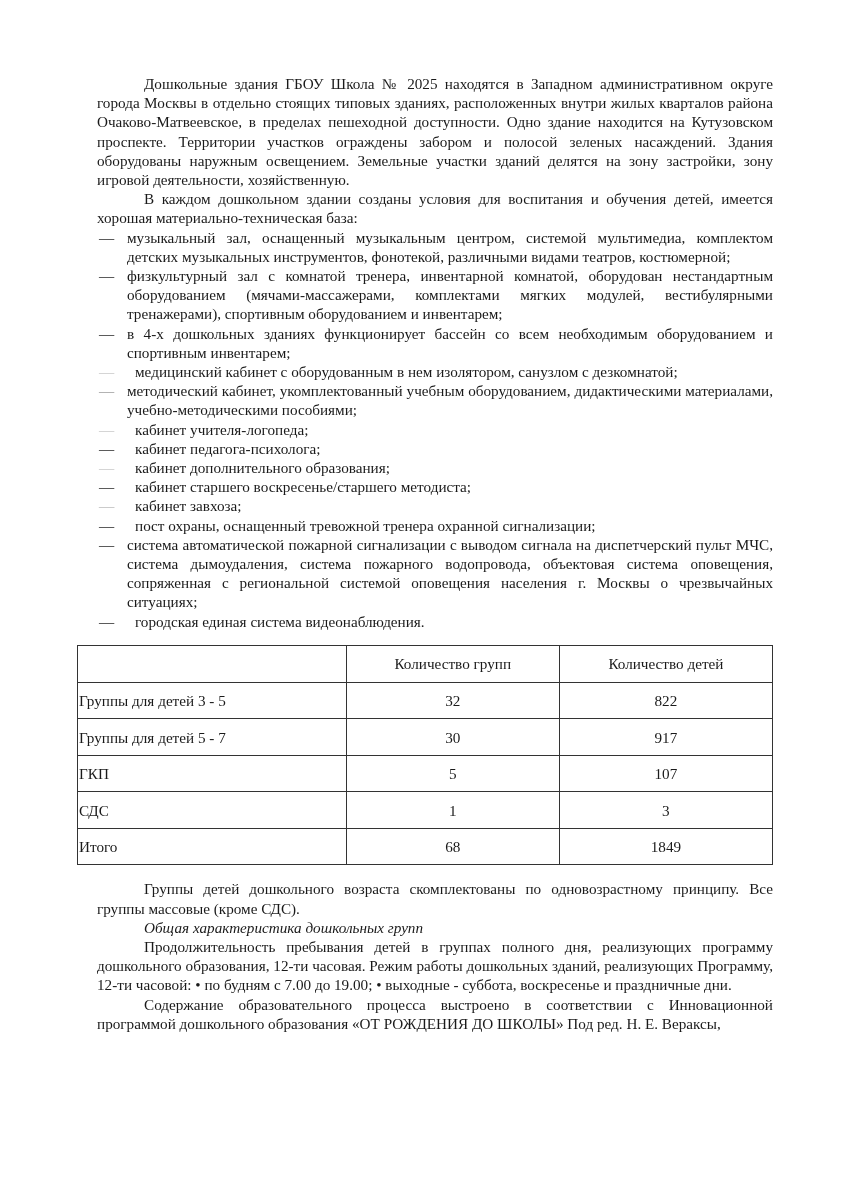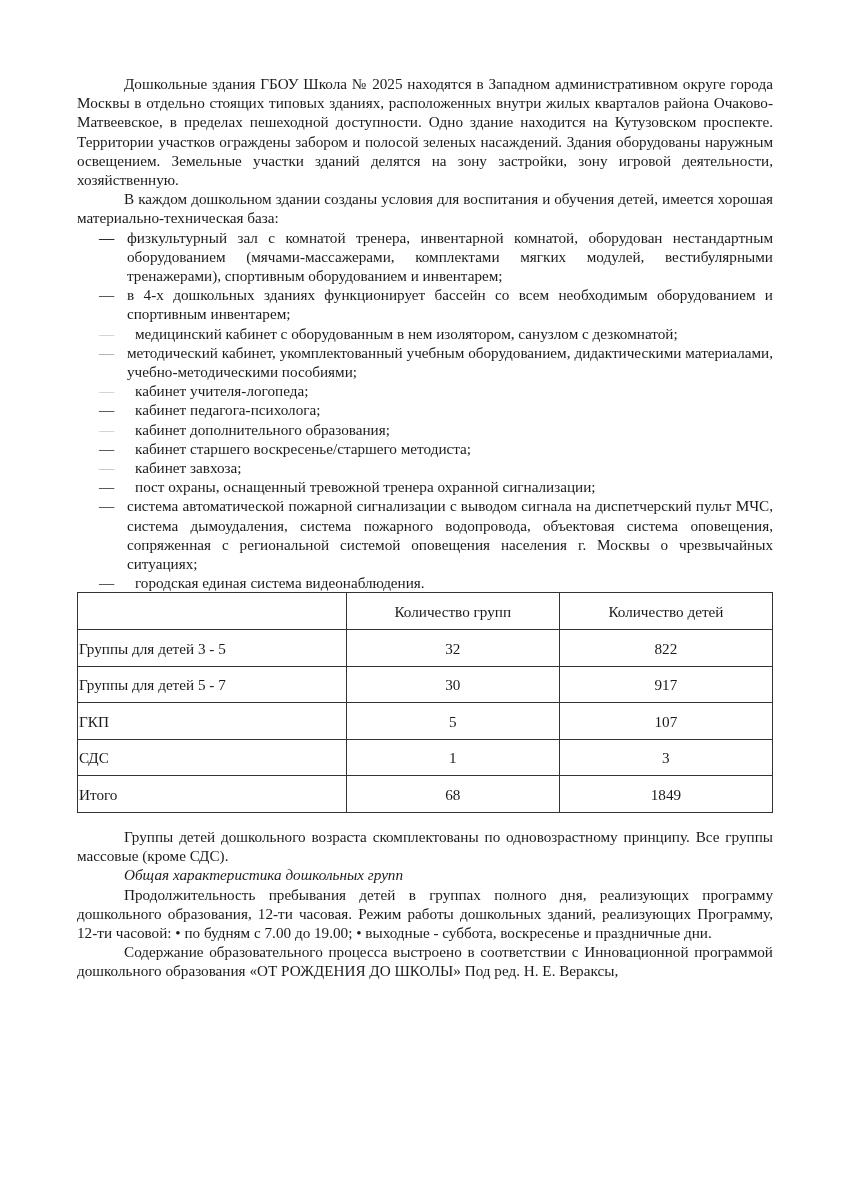--- a/index.html
+++ b/index.html
@@ -3,51 +3,51 @@
   <meta charset="utf-8">
   <style>
     html, body { margin: 0; padding: 0; background: #ffffff; }
     body { width: 848px; height: 1200px; position: relative; overflow: hidden; }
     .page {
       position: absolute; left: 77px; top: 74px; width: 696px;
       font-family: "Liberation Serif", serif; font-size: 15.2px; line-height: 19.2px;
       color: #1a1a1a;
     }
     p { margin: 0; text-align: justify; }
-    .indent { text-indent: 47px; }
+    .indent { text-indent: 47px; margin-left: 20px; }
     .italic { font-style: italic; }
     ul.dash { list-style: none; margin: 0; padding: 0; }
     ul.dash li { position: relative; padding-left: 50px; text-align: justify; }
     ul.dash li .dash-mark {
       position: absolute; left: 22px; top: 0; width: 22px; text-align: left;
     }
     ul.dash li.gap .txt { margin-left: 8px; }
     .dark { color: #1a1a1a; }
     .mid { color: #9a9a9a; }
     .light { color: #c8c8c8; }
     table.stats {
-      border-collapse: collapse; width: 696px; margin-bottom: 14px;
+      border-collapse: collapse; width: 696px; margin-top: 14px; margin-bottom: 14px;
       font-family: "Liberation Serif", serif; font-size: 15.2px;
     }
     table.stats td {
       border: 1.5px solid #333; height: 35.5px; padding: 0; vertical-align: middle;
     }
     table.stats td.label { width: 268px; text-align: left; padding-left: 1px; }
     table.stats td.num { width: 213px; text-align: center; }
     table.stats tr.head td { height: 36px; }
   </style>
 </head>
 <body>
 
 <div class="page">
   <p class="indent">Дошкольные здания ГБОУ Школа № 2025 находятся в Западном административном округе города Москвы в отдельно стоящих типовых зданиях, расположенных внутри жилых кварталов района Очаково-Матвеевское, в пределах пешеходной доступности. Одно здание находится на Кутузовском проспекте. Территории участков ограждены забором и полосой зеленых насаждений. Здания оборудованы наружным освещением. Земельные участки зданий делятся на зону застройки, зону игровой деятельности, хозяйственную.</p>
   <p class="indent">В каждом дошкольном здании созданы условия для воспитания и обучения детей, имеется хорошая материально-техническая база:</p>
 
   <ul class="dash">
-    <li><span class="dash-mark dark">—</span></li>
+    <li><span class="dash-mark dark">—</span><span class="txt">музыкальный зал, оснащенный музыкальным центром, системой мультимедиа, комплектом детских музыкальных инструментов, фонотекой, различными видами театров, костюмерной;</span></li>
     <li><span class="dash-mark dark">—</span><span class="txt">физкультурный зал с комнатой тренера, инвентарной комнатой, оборудован нестандартным оборудованием (мячами-массажерами, комплектами мягких модулей, вестибулярными тренажерами), спортивным оборудованием и инвентарем;</span></li>
     <li><span class="dash-mark dark">—</span><span class="txt">в 4-х дошкольных зданиях функционирует бассейн со всем необходимым оборудованием и спортивным инвентарем;</span></li>
     <li class="gap"><span class="dash-mark light">—</span><span class="txt">медицинский кабинет с оборудованным в нем изолятором, санузлом с дезкомнатой;</span></li>
     <li><span class="dash-mark mid">—</span><span class="txt">методический кабинет, укомплектованный учебным оборудованием, дидактическими материалами, учебно-методическими пособиями;</span></li>
     <li class="gap"><span class="dash-mark light">—</span><span class="txt">кабинет учителя-логопеда;</span></li>
     <li class="gap"><span class="dash-mark dark">—</span><span class="txt">кабинет педагога-психолога;</span></li>
     <li class="gap"><span class="dash-mark light">—</span><span class="txt">кабинет дополнительного образования;</span></li>
     <li class="gap"><span class="dash-mark dark">—</span><span class="txt">кабинет старшего воскресенье/старшего методиста;</span></li>
     <li class="gap"><span class="dash-mark light">—</span></li>
     <li class="gap"><span class="dash-mark light">—</span><span class="txt">кабинет завхоза;</span></li>

